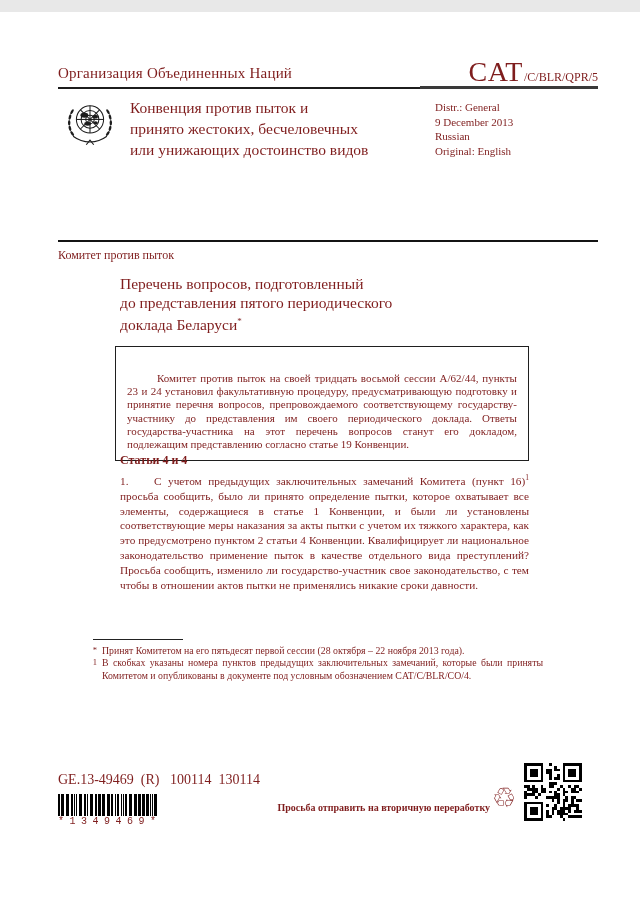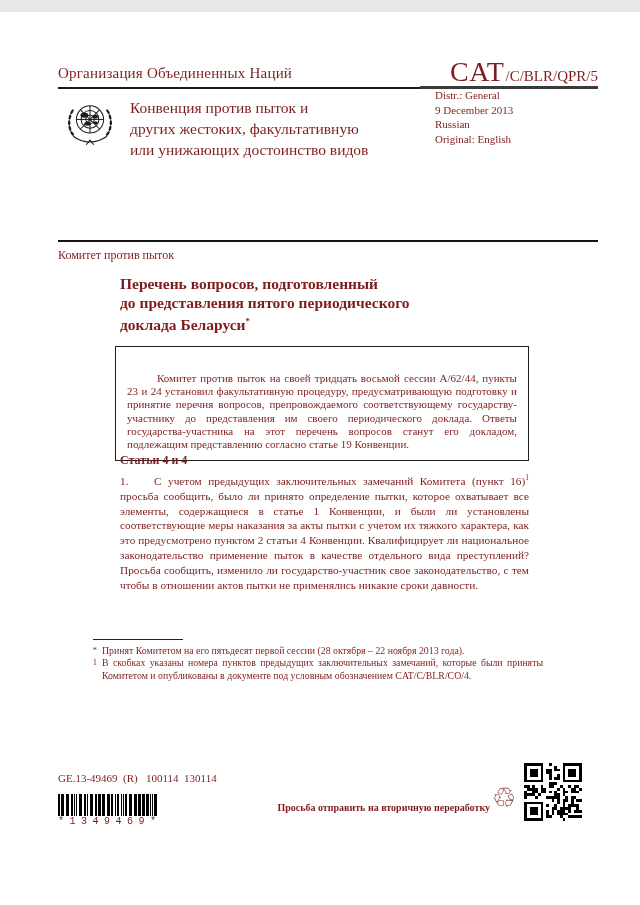--- a/index.html
+++ b/index.html
@@ -5,52 +5,52 @@
   html,body{margin:0;padding:0;background:#e8e8e8;}
   .page{
     position:relative;width:640px;height:905px;margin:12px auto;background:#ffffff;
     font-family:"Liberation Serif", serif;color:#7f1d1d;overflow:hidden;
   }
   .abs{position:absolute;}
   
   .org-name{left:58px;top:53px;font-size:15px;letter-spacing:.2px;}
   .cat-symbol{right:42px;top:44px;display:flex;align-items:baseline;justify-content:flex-end;}
   .cat-main{font-size:28px;letter-spacing:.5px;}
-  .cat-suffix{font-size:15px;margin-left:1px;}
+  .cat-suffix{font-size:12px;margin-left:1px;}
   .header-rule{left:58px;top:75px;width:540px;height:2px;background:#1c1c1c;}
   .header-rule-right{left:420px;top:74px;width:178px;height:3px;background:#3a3a3a;}
   
   .emblem{left:60px;top:84px;width:60px;height:60px;}
   .title-block{left:130px;top:85px;width:300px;font-size:15.5px;font-weight:normal;line-height:21px;}
-  .distr-block{left:435px;top:76px;font-size:11px;line-height:14.5px;}
+  .distr-block{left:435px;top:88px;font-size:11px;line-height:14.5px;}
   
   .mid-rule{left:58px;top:228px;width:540px;height:2px;background:#141414;}
   .committee{left:58px;top:236px;font-size:12px;font-weight:normal;}
   
-  .doc-heading{left:120px;top:263px;width:330px;font-size:15.5px;font-weight:bold;line-height:18.5px;}
+  .doc-heading{left:120px;top:263px;width:330px;font-size:15.5px;font-weight:normal;line-height:18.5px;}
   .doc-heading sup, .heading-sup{font-size:9px;vertical-align:super;}
   
   .summary-box{
     left:115px;top:334px;width:390px;border:1px solid #1f1f1f;
     padding:25px 11px 9px 11px;font-size:11px;line-height:13.2px;
     text-align:justify;text-indent:30px;
   }
   
   .section-heading{left:120px;top:441px;font-size:12px;font-weight:bold;}
   .para1{left:120px;top:459px;width:409px;font-size:11.3px;line-height:14.9px;text-align:justify;}
   .para-num{display:inline-block;width:34px;text-indent:0;}
   .para1 sup{font-size:7.5px;vertical-align:super;}
   
   .footnote-rule{left:93px;top:627px;width:90px;height:1px;background:#222;}
   .footnotes{left:84px;top:633px;width:459px;font-size:9.8px;line-height:12.3px;}
   .footnote{display:flex;}
   .fn-marker{width:13px;text-align:right;margin-right:5px;flex:none;font-size:8.5px;position:relative;top:-1px;}
   .fn-text{flex:1;text-align:justify;}
   
-  .ge-line{left:58px;top:760px;font-size:11px;white-space:pre;}
+  .ge-line{left:58px;top:760px;font-size:14px;white-space:pre;}
   .barcode{left:58px;top:782px;width:104px;height:22px;}
   .barcode-digits{left:58px;top:804px;font-size:10px;letter-spacing:5.5px;font-family:"Liberation Mono", monospace;}
   .recycle-line{left:250px;top:790px;width:240px;text-align:right;font-size:10px;font-weight:bold;}
   .recycle-icon{left:492px;top:772px;font-size:27px;font-family:"DejaVu Sans", sans-serif;line-height:1;}
   .qr{left:524px;top:751px;width:58px;height:58px;}
 </style>
 </head>
 <body>
 
 <div class="page">
@@ -94,21 +94,21 @@
       </g>
       <g stroke="#1d1d1d" fill="none" stroke-width="1.2">
         <path d="M14,43 Q22,49 32,49 Q42,49 50,43"></path>
         <path d="M28,52 L32,47 L36,52"></path>
       </g>
     </svg>
   </div>
 
   <div class="abs title-block">
     <div>Конвенция против пыток и</div>
-    <div>других жестоких, факультативную</div>
+    <div>принято жестоких, бесчеловечных</div>
     <div>или унижающих достоинство видов</div>
   </div>
 
   <div class="abs distr-block">
     <div>Distr.: General</div>
     <div>9 December 2013</div>
     <div>Russian</div>
     <div>Original: English</div>
   </div>
 

